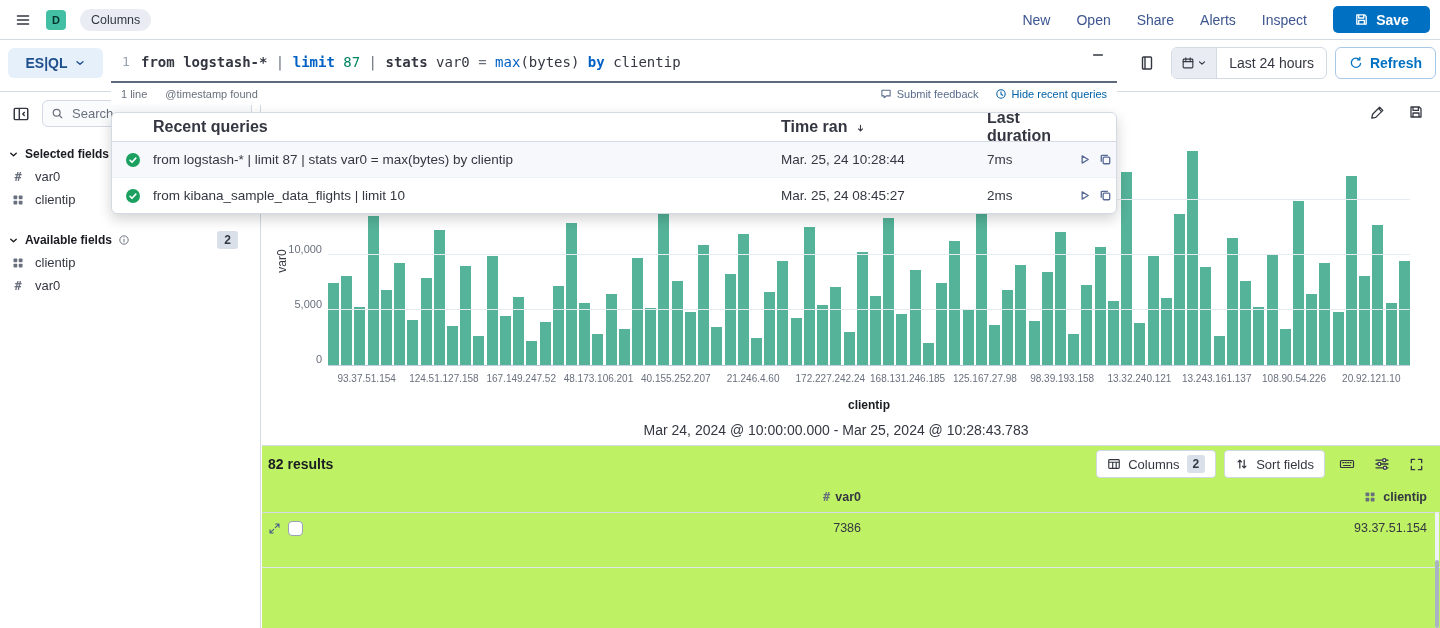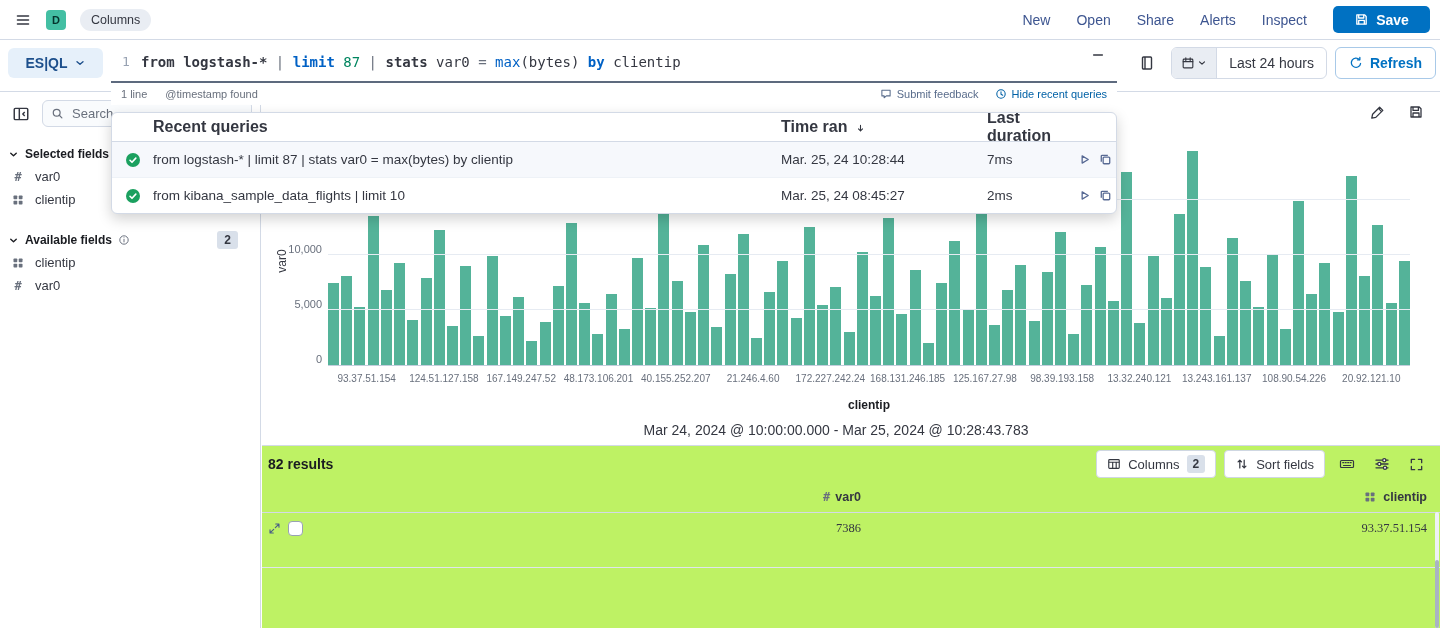--- a/index.html
+++ b/index.html
@@ -135,21 +135,21 @@
     font-size:12.5px;font-weight:700;color:#343741}
   .gh-controls{width:56px;flex:none}
   .col-var0{width:543px;flex:none;display:flex;justify-content:flex-end;align-items:center;gap:5px}
   .col-clientip{flex:1;display:flex;justify-content:flex-end;align-items:center;gap:5px;padding-right:13px}
   .grid-row{height:55px;border-bottom:1px solid #dfe5ee;display:flex;align-items:flex-start;
     padding-top:8px;box-sizing:border-box}
   .row-controls{width:56px;flex:none;display:flex;align-items:center;gap:7px;padding-left:6px;box-sizing:border-box}
   .expand-row-btn{color:#4a5f85;background:none;border:none;padding:0;cursor:pointer;display:grid;place-items:center}
   .row-checkbox{appearance:none;width:15px;height:15px;border:1px solid #98a2b3;border-radius:4px;
     background:#fff;margin:0;cursor:pointer}
-  .cell{font-family:Liberation Serif, serif;font-size:12.5px;color:#343741}
+  .cell{font-family:Liberation Sans, sans-serif;font-size:12.5px;color:#343741}
   .cell-var0{width:543px;flex:none;text-align:right}
   .cell-clientip{flex:1;text-align:right;padding-right:13px}
   .grid-row.partial{height:6px;border-bottom:none;padding-top:0}
   .grid-scrollbar{position:absolute;right:1px;top:66px;bottom:0;width:4px;background:#eef1f6;border-radius:2px}
   .grid-scroll-thumb{position:absolute;bottom:0;width:4px;height:68px;background:#a9b3c3;border-radius:2px}
 </style>
 </head>
 <body>
 
 <div class="top-header">

